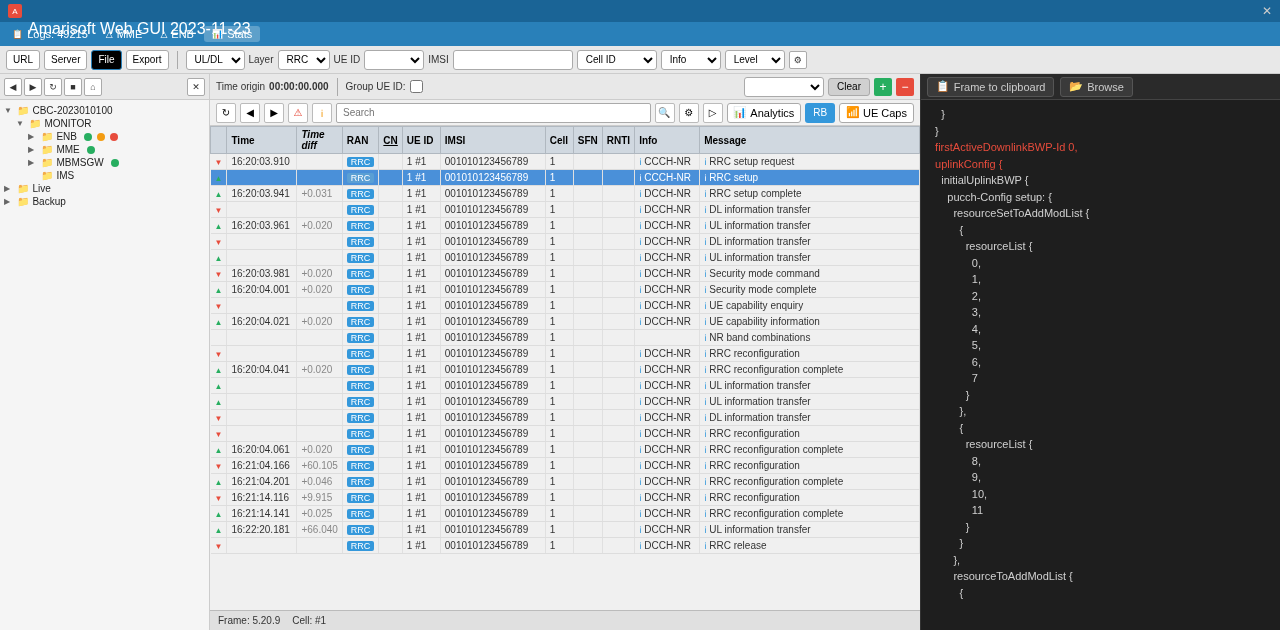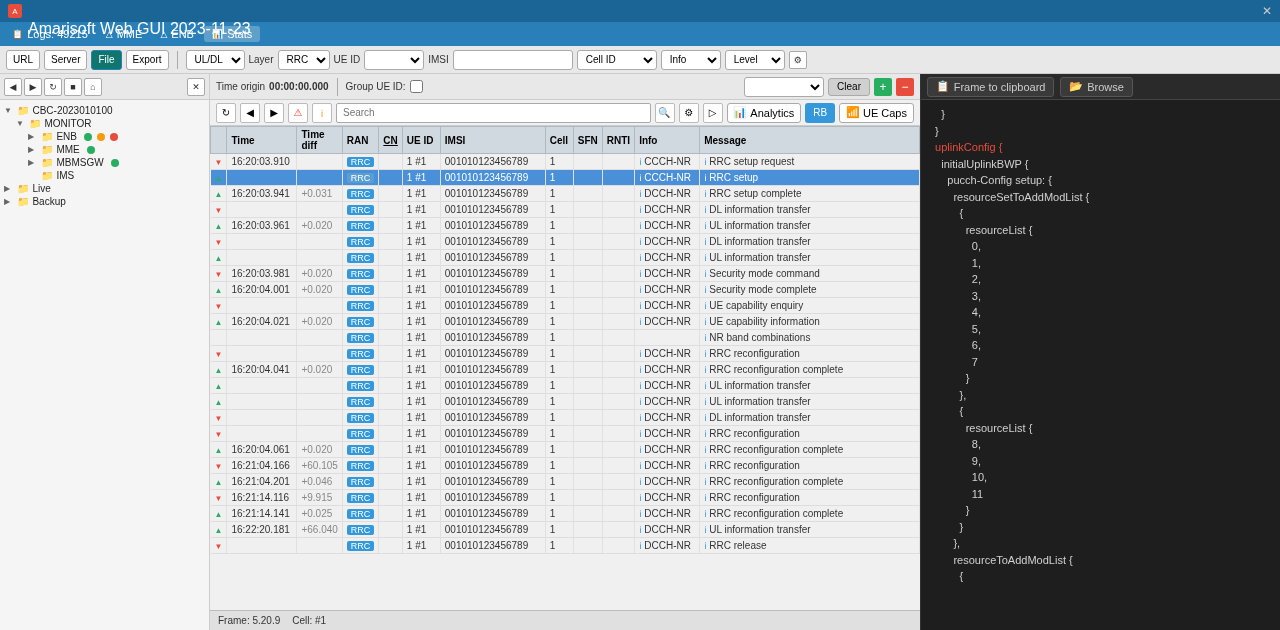--- a/index.html
+++ b/index.html
@@ -344,21 +344,21 @@
   </div>
   <div class="menu-item active">
     <span class="menu-icon">📊</span>
     <span>Stats</span>
   </div>
 </div>
 
 <div class="toolbar">
   <button class="toolbar-btn">URL</button>
   <button class="toolbar-btn">Server</button>
-  <button class="toolbar-btn" style="background:#0f766e;color:white;border-color:#2980b9;">File</button>
+  <button class="toolbar-btn" style="background:#000000;color:white;border-color:#2980b9;">File</button>
   <button class="toolbar-btn">Export</button>
   <div class="separator"></div>
   <select class="toolbar-select">
     <option>UL/DL</option>
   </select>
   <span class="toolbar-label">Layer</span>
   <select class="toolbar-select">
     <option>RRC</option>
   </select>
   <span class="toolbar-label">UE ID</span>
@@ -485,21 +485,21 @@
         <span>UE Caps</span>
       </button>
     </div>
 
     <div class="table-container">
       <table>
         <thead>
           <tr>
             <th style="width:16px;"></th>
             <th style="width:70px;">Time</th>
-            <th style="width:45px;">Time diff</th>
+            <th style="width:45px;font-style:italic;">Time diff</th>
             <th style="width:32px;">RAN</th>
             <th style="width:20px;text-decoration:underline;">CN</th>
             <th style="width:38px;">UE ID</th>
             <th style="width:105px;">IMSI</th>
             <th style="width:28px;">Cell</th>
             <th style="width:28px;">SFN</th>
             <th style="width:30px;">RNTI</th>
             <th style="width:65px;">Info</th>
             <th>Message</th>
           </tr>
@@ -872,20 +872,21 @@
         <span>Frame to clipboard</span>
       </button>
       <button class="right-tool-btn">
         <span>📂</span>
         <span>Browse</span>
       </button>
     </div>
     <div class="code-area" id="code-area">
     <div class="code-line ">    }</div>
         <div class="code-line ">  }</div>
+        <div class="code-line code-red">  firstActiveDownlinkBWP-Id 0,</div>
         <div class="code-line code-red">  uplinkConfig {</div>
         <div class="code-line ">    initialUplinkBWP {</div>
         <div class="code-line ">      pucch-Config setup: {</div>
         <div class="code-line ">        resourceSetToAddModList {</div>
         <div class="code-line ">          {</div>
         <div class="code-line ">            resourceList {</div>
         <div class="code-line ">              0,</div>
         <div class="code-line ">              1,</div>
         <div class="code-line ">              2,</div>
         <div class="code-line ">              3,</div>

